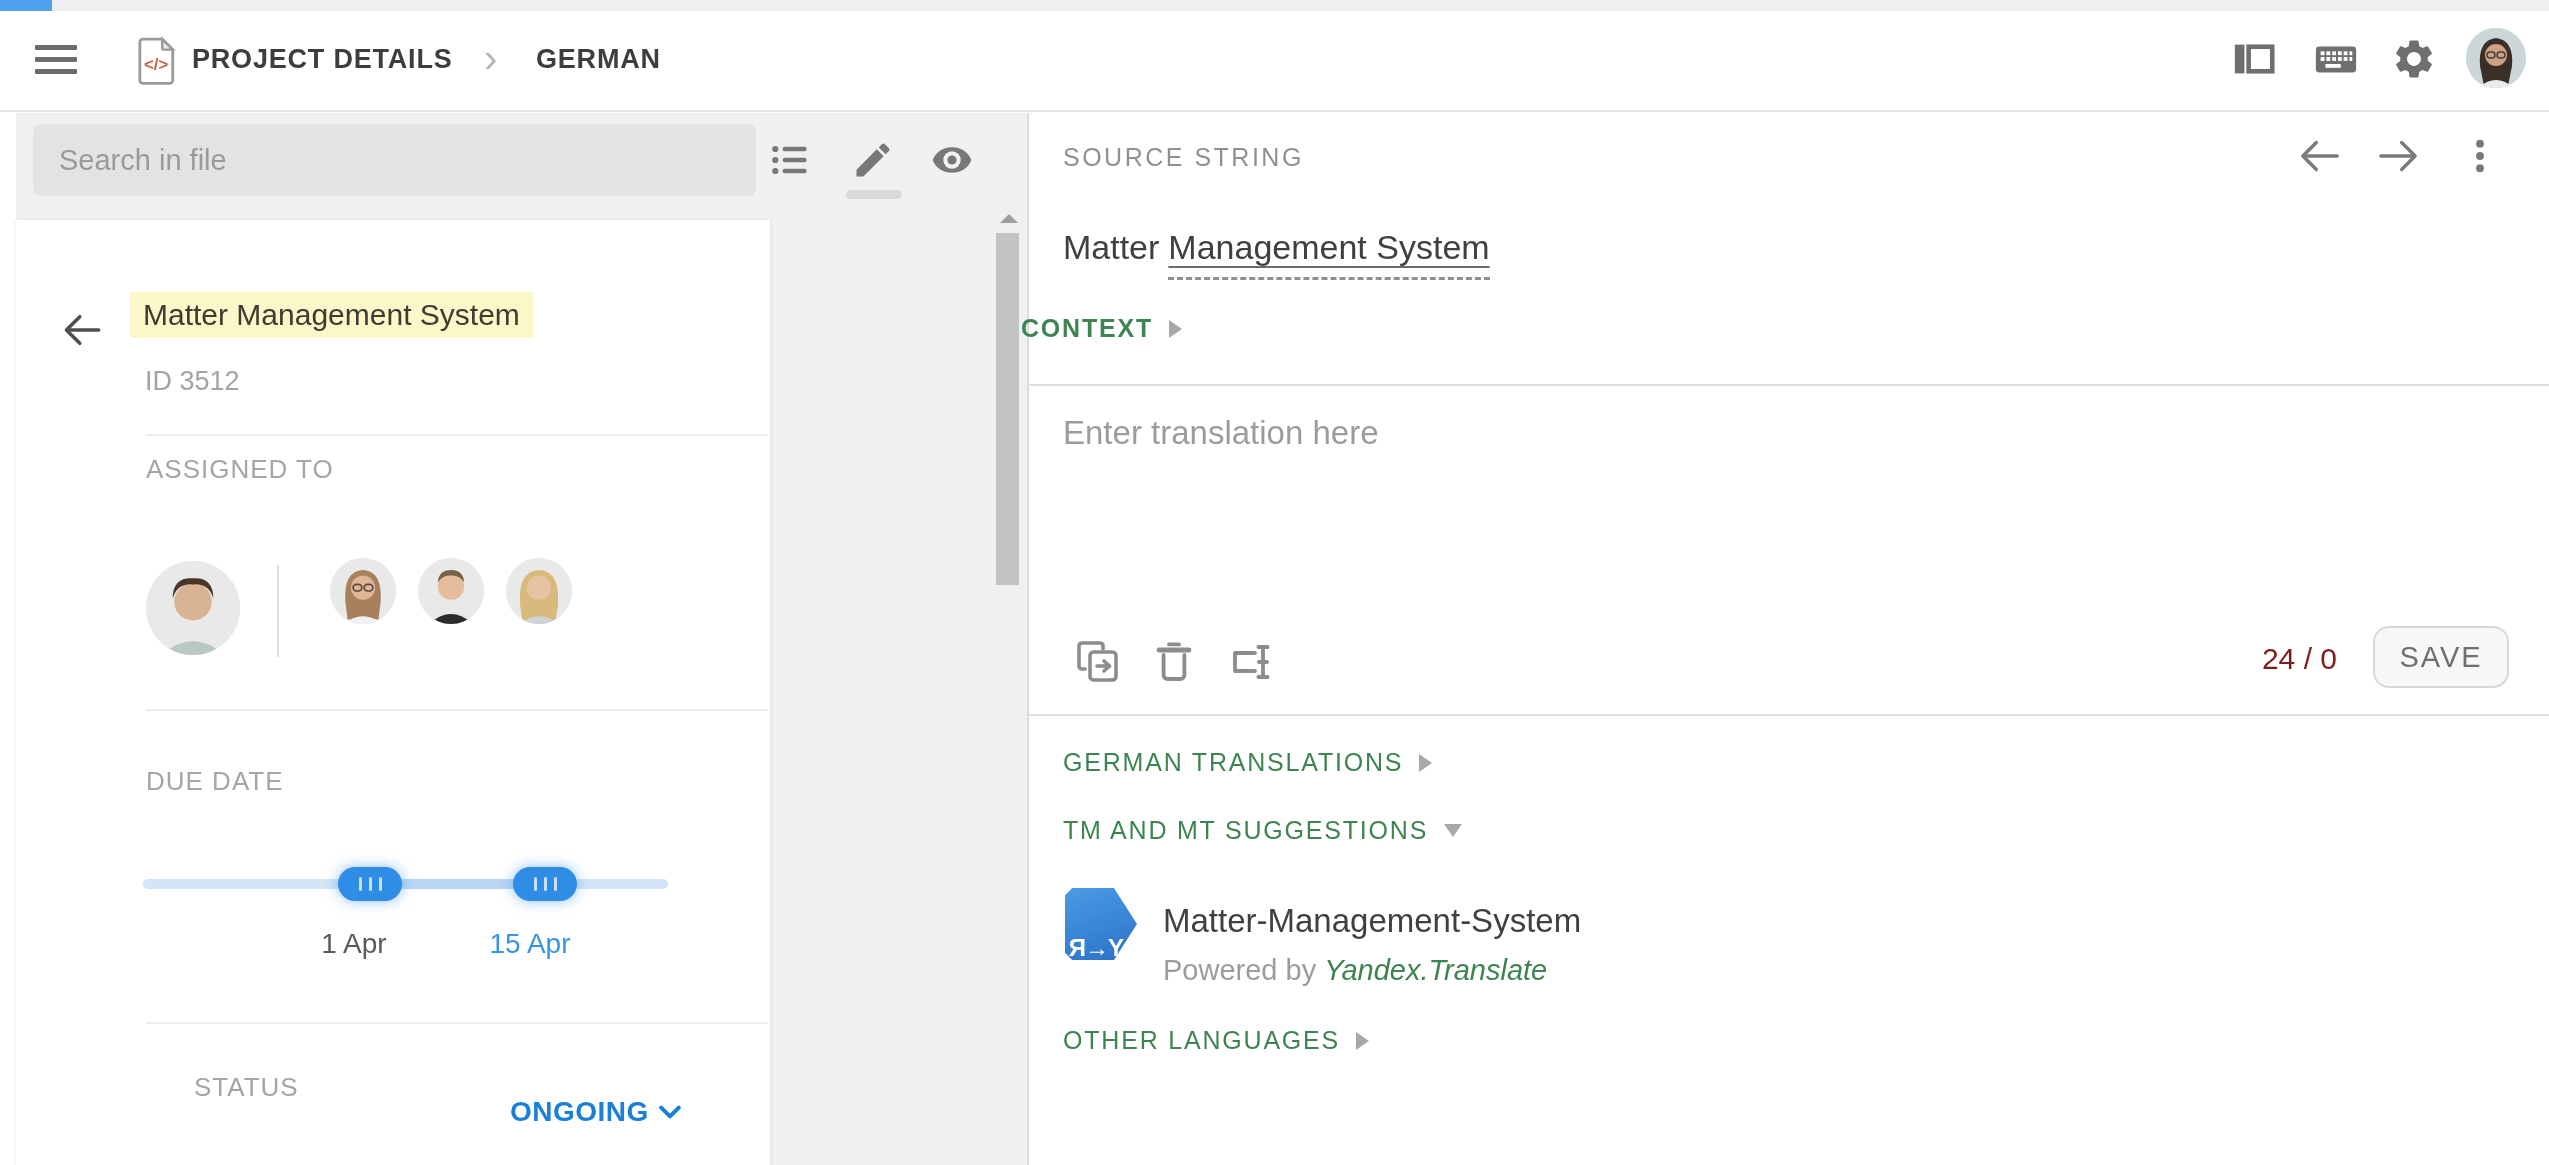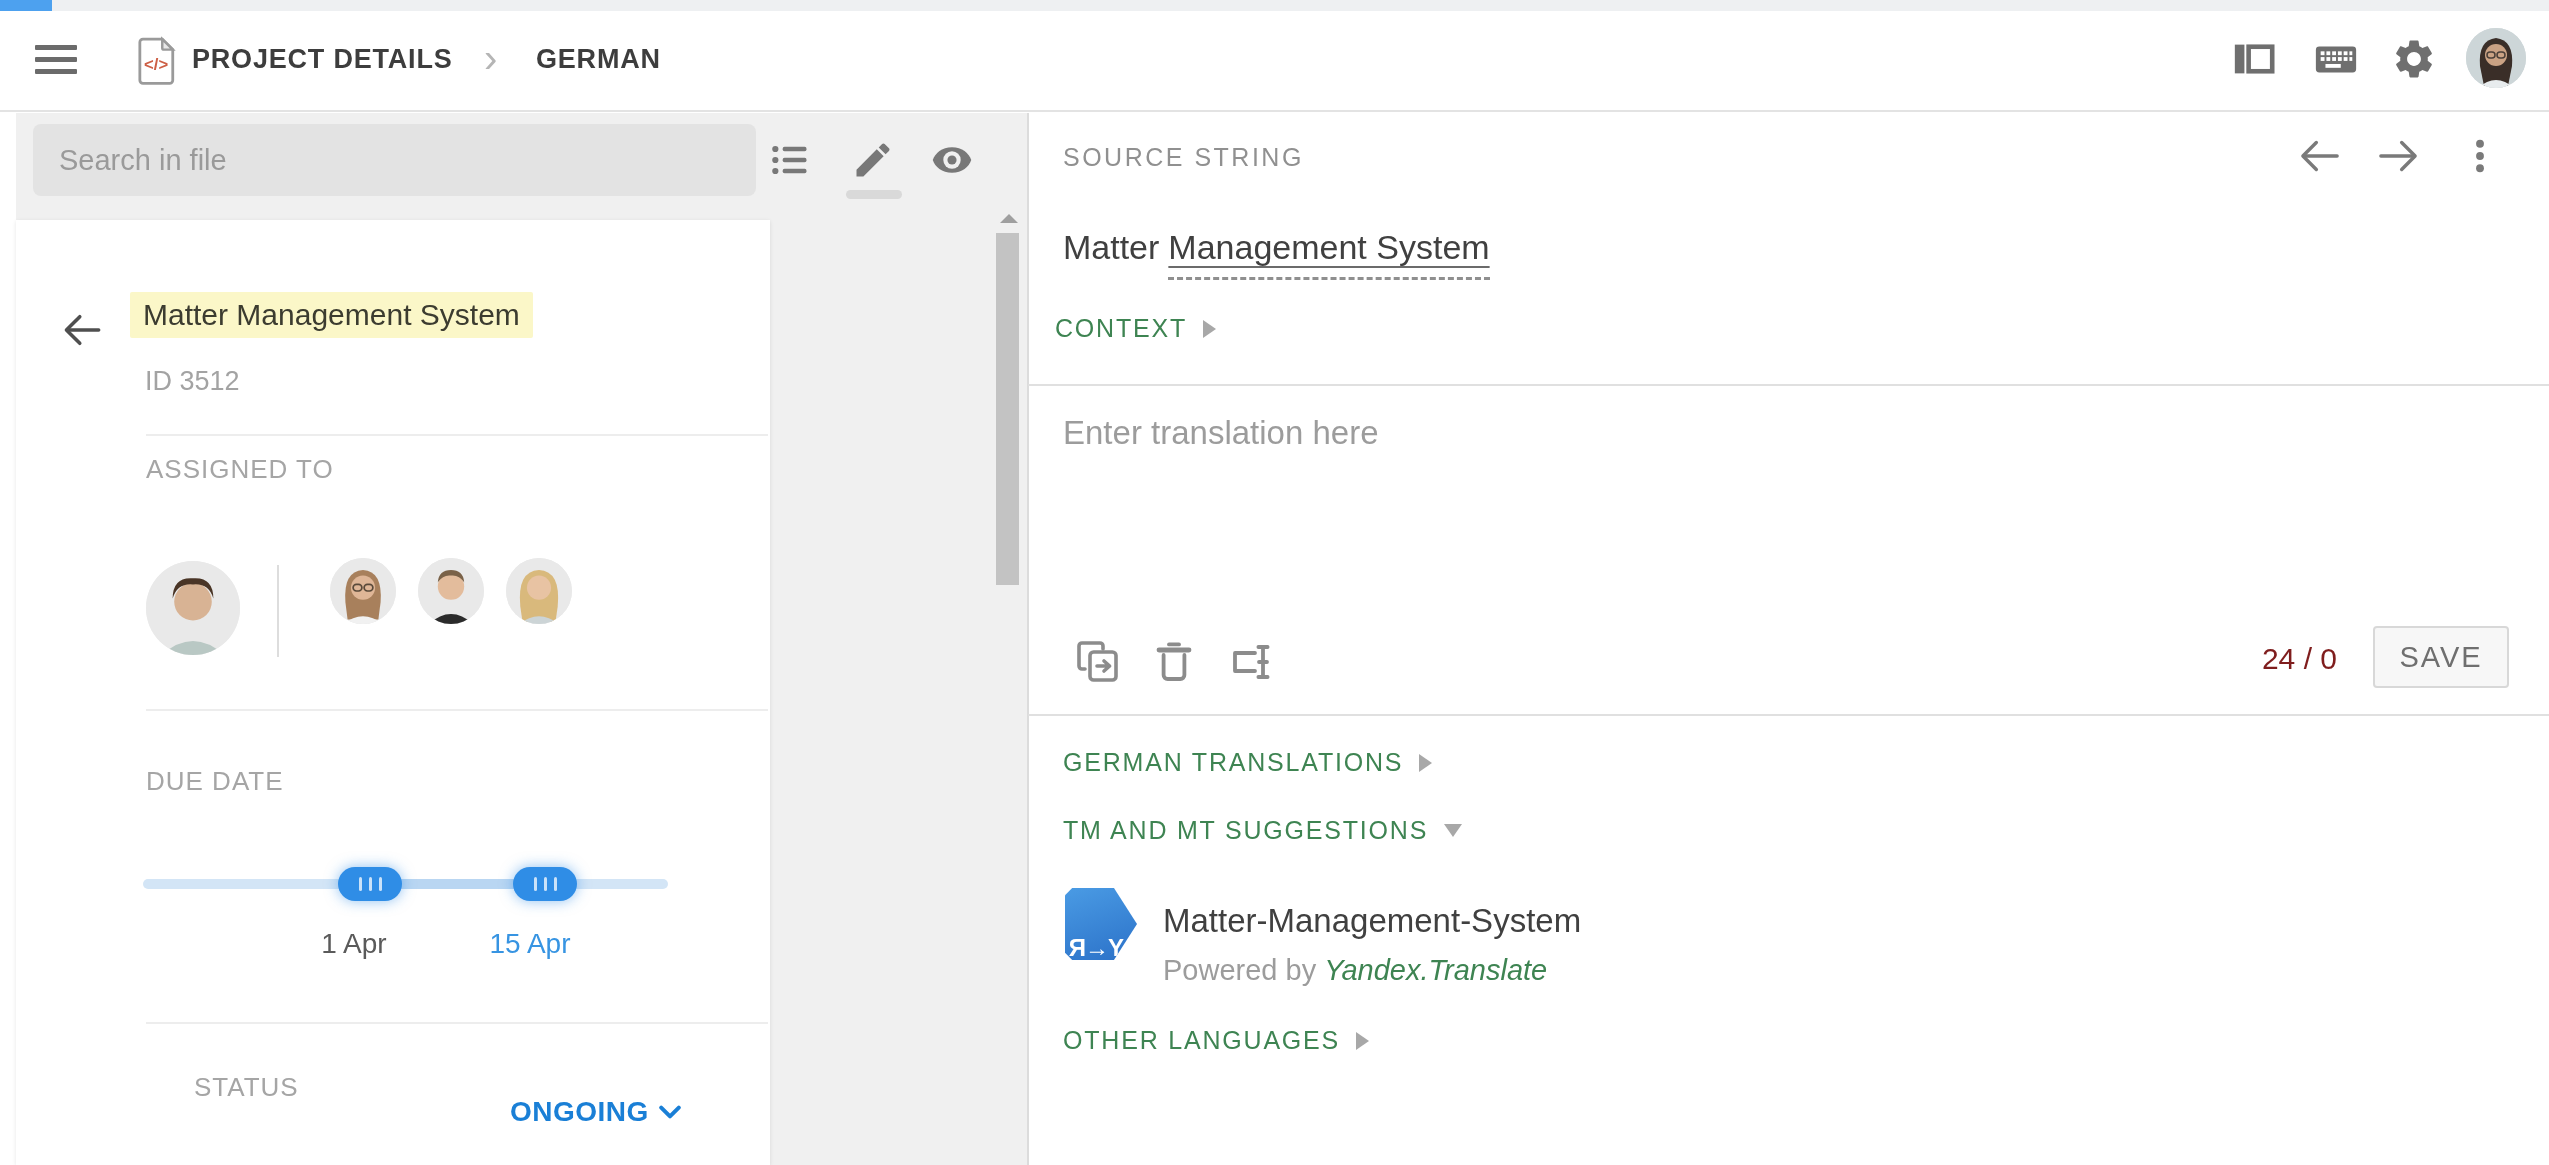--- a/index.html
+++ b/index.html
@@ -63,21 +63,21 @@
                  border-bottom:3px dashed #8f8f8f; padding-bottom:11px; margin-left:9px; }
   .green-head { font-size:25px; color:#3e8452; letter-spacing:1.8px; cursor:pointer; display:flex; align-items:center; gap:16px; white-space:nowrap; }
   .tri-right { width:0; height:0; border-top:9px solid transparent; border-bottom:9px solid transparent; border-left:13px solid #a8a8a8; }
   .tri-down { width:0; height:0; border-left:9px solid transparent; border-right:9px solid transparent; border-top:13px solid #a8a8a8; }
   .rdiv { left:1028px; width:1521px; height:2px; background:#e0e0e0; }
   .trans-input { left:1045px; top:400px; width:1420px; height:215px; border:none; outline:none; resize:none;
                  font-family:inherit; font-size:33px; color:#0f172a; padding:14px 0 0 18px; background:transparent; }
   .trans-input::placeholder { color:#9c9c9c; }
   .edit-ico { top:638px; width:48px; height:48px; cursor:pointer; }
   .counter { left:2227px; top:642px; width:110px; text-align:right; font-size:30px; color:#7f1d1d; }
-  .save-btn { left:2373px; top:626px; width:136px; height:62px; background:#f7f7f7; border:2px solid #d8d8d8; border-radius:4px;
+  .save-btn { left:2373px; top:626px; width:136px; height:62px; background:#f7f7f7; border:2px solid #d8d8d8; border-radius:16px;
               font-family:inherit; font-size:29px; color:#6f6f6f; letter-spacing:2px; cursor:pointer; }
   .badge { left:1065px; top:888px; width:72px; height:72px; background:linear-gradient(160deg,#4a9be4,#2b71c8);
            clip-path:polygon(10% 0, 68% 0, 100% 50%, 68% 100%, 10% 100%, 0 90%, 0 10%);
            display:flex; align-items:center; justify-content:center; cursor:pointer; }
   .badge span { color:#fff; font-size:24px; font-weight:bold; margin-right:10px; letter-spacing:-1px;margin-top:48px; }
   .sugg-text { left:1163px; top:902px; font-size:33px; color:#404040; cursor:pointer; }
   .sugg-powered { left:1163px; top:954px; font-size:29px; color:#9c9c9c; }
   .sugg-provider { color:#3e8452; cursor:pointer;font-style:italic; }
   svg { display:block; }
 </style>
@@ -277,21 +277,21 @@
         <circle cx="18" cy="8" r="3.2"></circle>
         <circle cx="18" cy="18" r="3.2"></circle>
         <circle cx="18" cy="28" r="3.2"></circle>
       </svg>
   </div>
 
   <div class="abs source-text">
     <span>Matter</span><span class="source-term">Management System</span>
   </div>
 
-  <div class="abs green-head" style="left:1055px; top:314px;">
+  <div class="abs green-head" style="left:1021px; top:314px;font-weight:bold;">
     <span>CONTEXT</span>
     <span class="tri-right"></span>
   </div>
 
   <div class="abs rdiv" style="top:384px;"></div>
 
   <textarea class="abs trans-input" placeholder="Enter translation here" style=""></textarea>
 
   <div class="abs edit-ico" style="left:1074px;">
     <svg width="48" height="48" viewBox="0 0 24 24" fill="none" stroke="#8c8c8c" stroke-width="1.8" stroke-linecap="round" stroke-linejoin="round">

